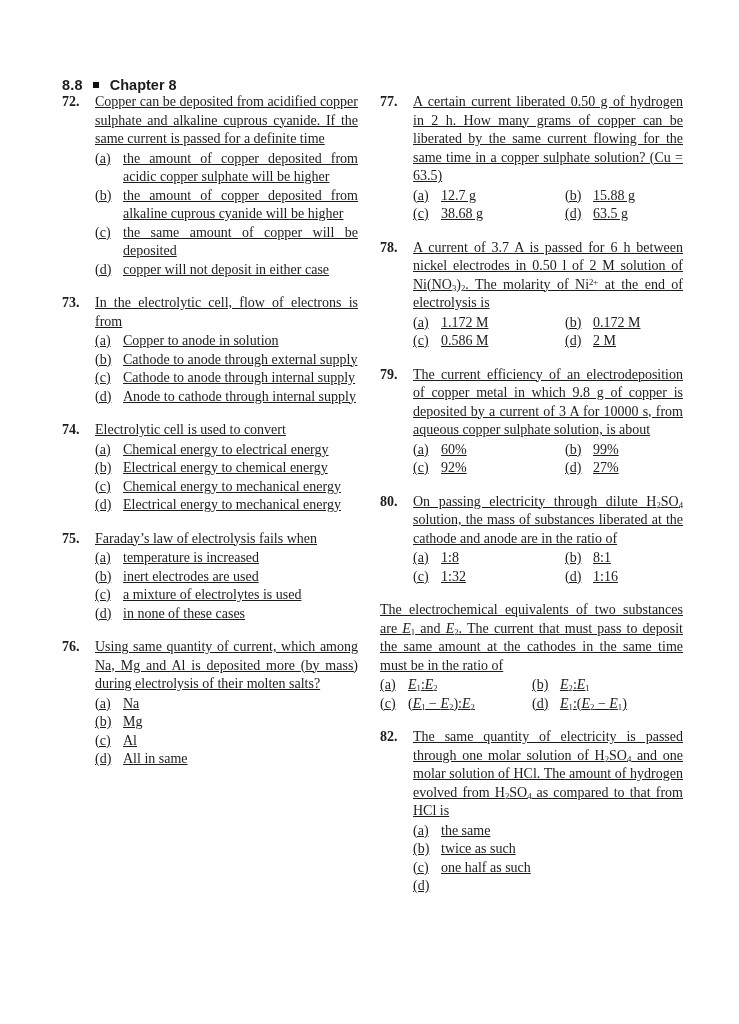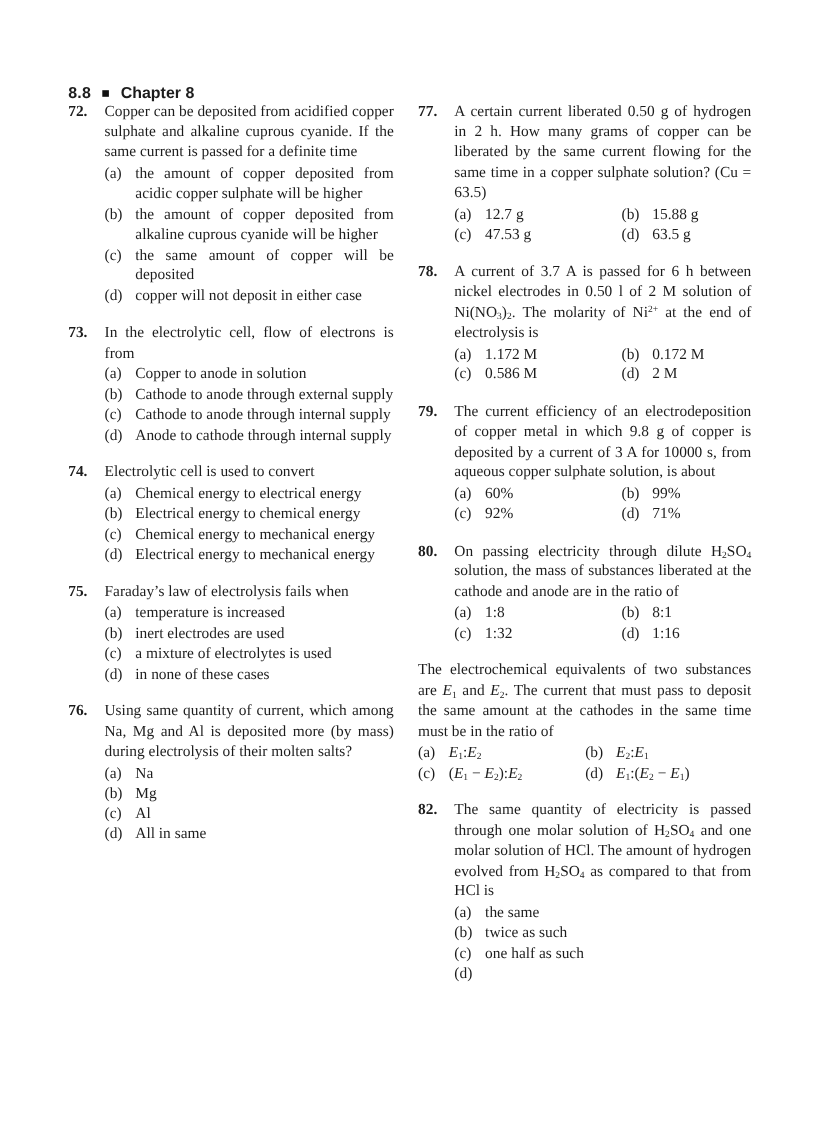--- a/index.html
+++ b/index.html
@@ -26,21 +26,21 @@
 
   .cols { display: flex; }
   .col-left  { width: 296px; margin-right: 22px; }
   .col-right { width: 303px; }
 
   .question { display: flex; margin-bottom: 15px; justify-content: flex-end; }
   .qnum {
     width: 33px; flex-shrink: 0;
     font-weight: bold; font-size: 14px; line-height: 18.5px;
   }
-  .qbody { flex: 1; min-width: 0; }
+  .qbody { flex: 1; min-width: 0; text-decoration: underline; }
   .qtext {
     font-size: 14px; line-height: 18.5px;
     text-align: justify;
   }
   .opts { margin-top: 1px; }
   .opt { display: flex; font-size: 14px; line-height: 18.5px; }
   .olabel { width: 28px; flex-shrink: 0; }
   .otext { flex: 1; min-width: 0; text-align: justify; }
 
   .opts.grid {
@@ -205,21 +205,21 @@
             <div class="opt">
                 <span class="olabel">(a)</span>
                 <span class="otext">12.7 g</span>
               </div>
             <div class="opt">
                 <span class="olabel">(b)</span>
                 <span class="otext">15.88 g</span>
               </div>
             <div class="opt">
                 <span class="olabel">(c)</span>
-                <span class="otext">47.53 g</span>
+                <span class="otext">38.68 g</span>
               </div>
             <div class="opt">
                 <span class="olabel">(d)</span>
                 <span class="otext">63.5 g</span>
               </div>
           </div>
         </div>
       </section>
 
       <section class="question">
@@ -259,21 +259,21 @@
             <div class="opt">
                 <span class="olabel">(b)</span>
                 <span class="otext">99%</span>
               </div>
             <div class="opt">
                 <span class="olabel">(c)</span>
                 <span class="otext">92%</span>
               </div>
             <div class="opt">
                 <span class="olabel">(d)</span>
-                <span class="otext">71%</span>
+                <span class="otext">27%</span>
               </div>
           </div>
         </div>
       </section>
 
       <section class="question">
         <div class="qnum">80.</div>
         <div class="qbody">
           <p class="qtext">On passing electricity through dilute H<sub>2</sub>SO<sub>4</sub> solution, the mass of substances liberated at the cathode and anode are in the ratio of</p>
           <div class="opts grid">

